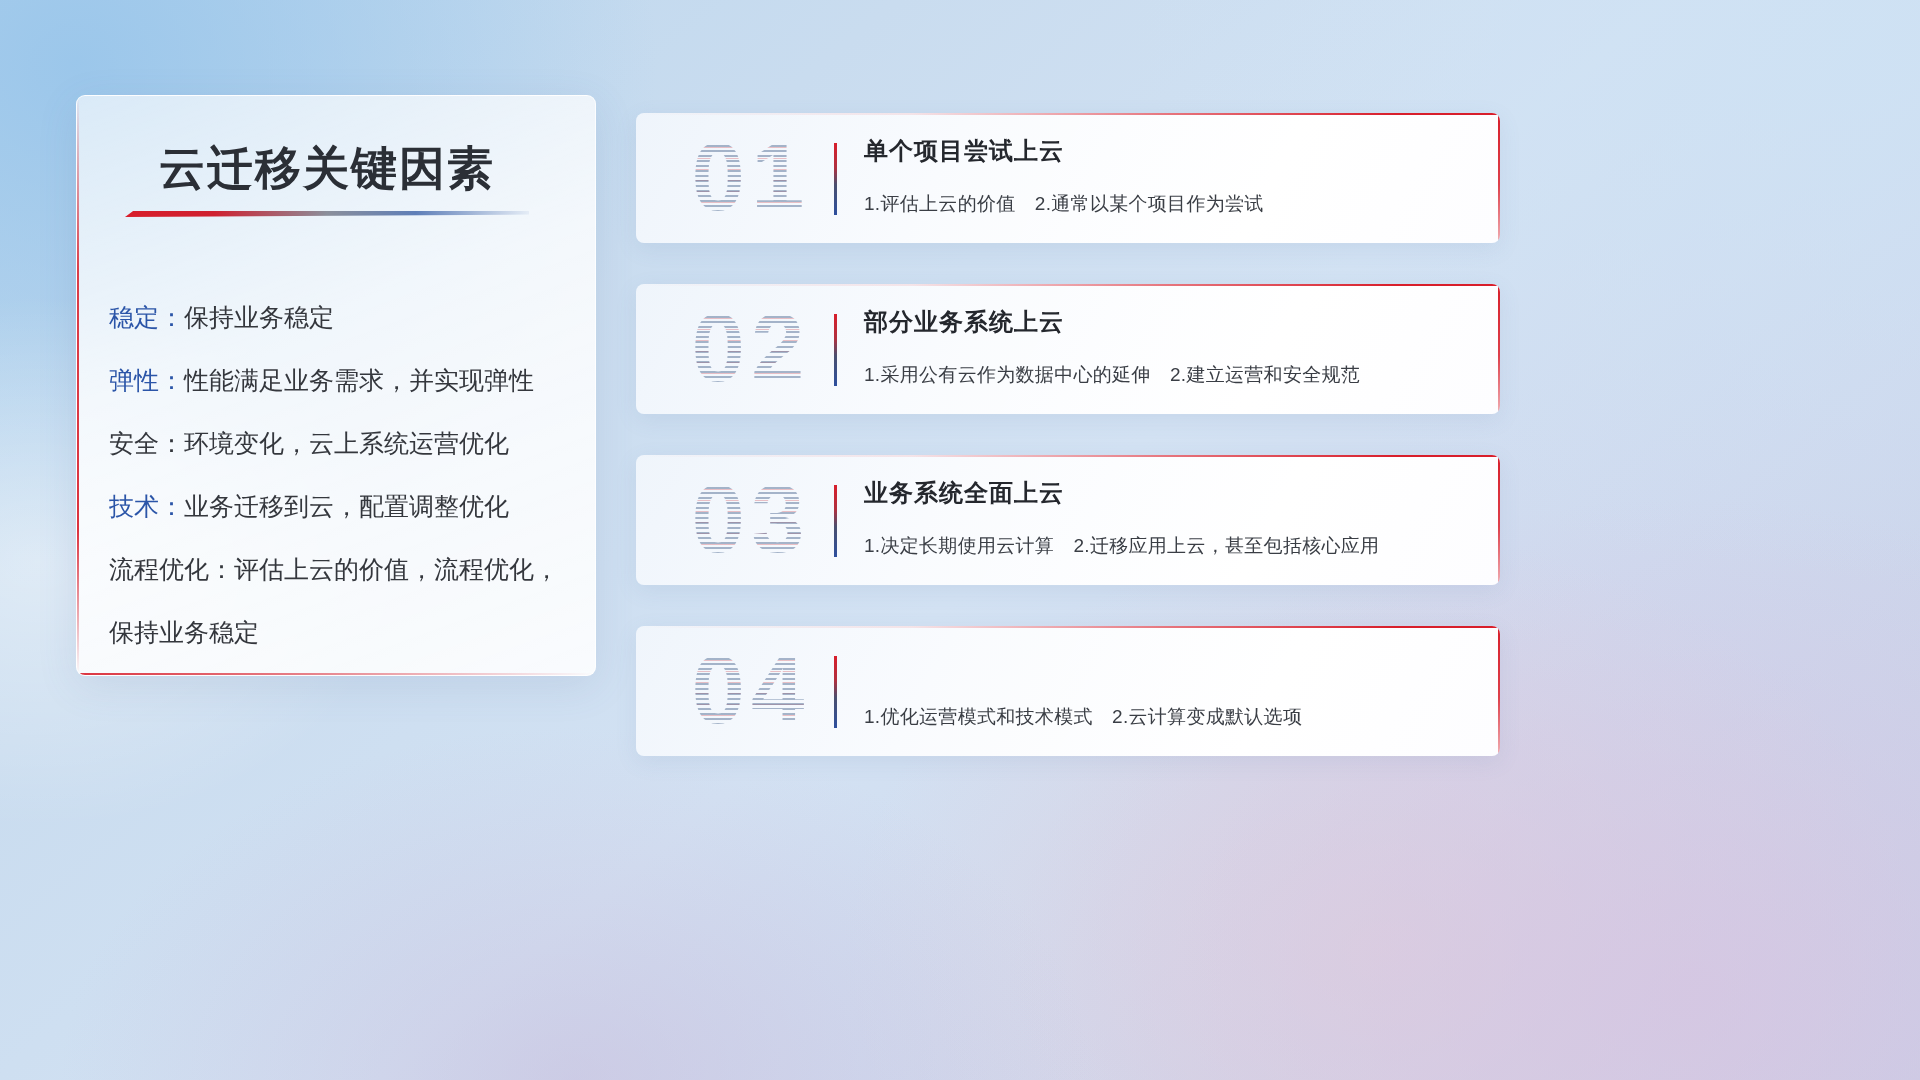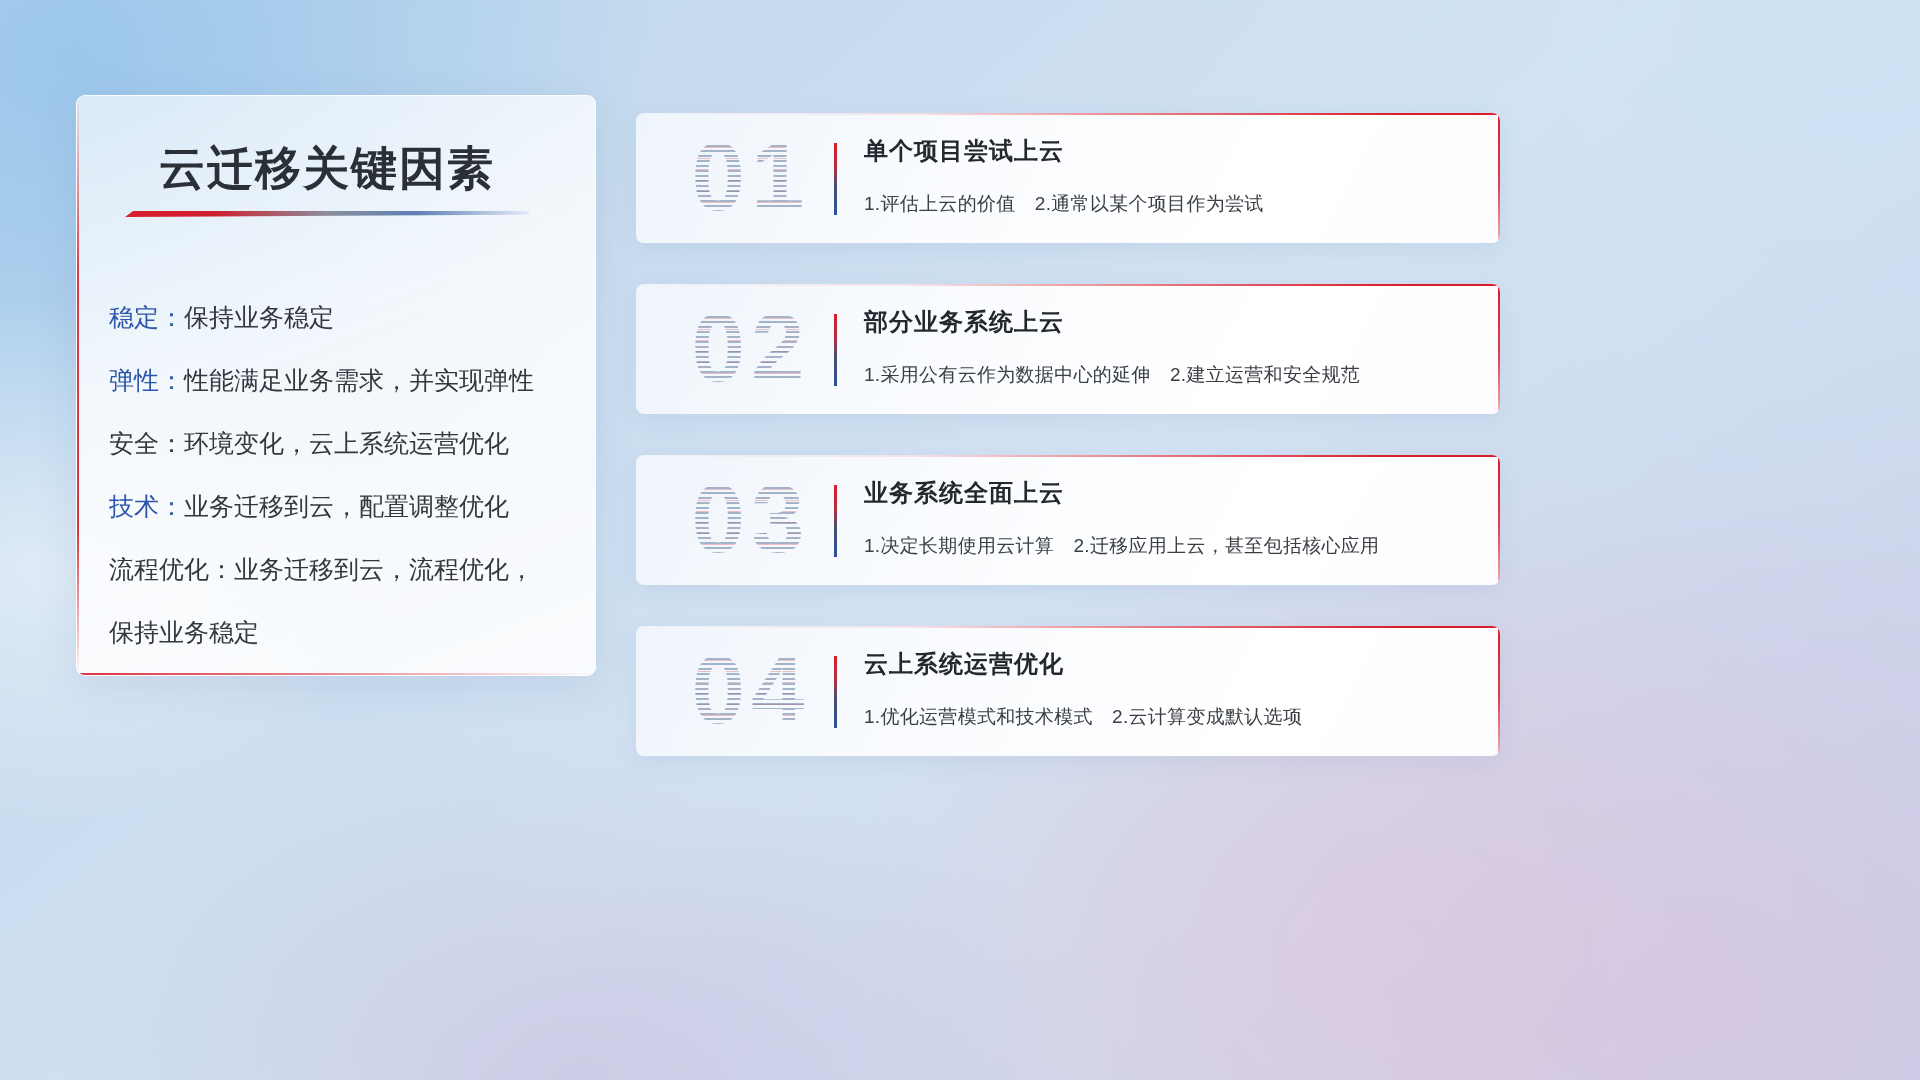--- a/index.html
+++ b/index.html
@@ -152,21 +152,21 @@
       <div class="lc-item blue">
         <span class="lbl">弹性：</span><span class="txt">性能满足业务需求，并实现弹性</span>
       </div>
       <div class="lc-item dark">
         <span class="lbl">安全：</span><span class="txt">环境变化，云上系统运营优化</span>
       </div>
       <div class="lc-item blue">
         <span class="lbl">技术：</span><span class="txt">业务迁移到云，配置调整优化</span>
       </div>
       <div class="lc-item dark">
-        <span class="lbl">流程优化：</span><span class="txt">业务迁移到云，流程优化，</span>
+        <span class="lbl">流程优化：</span><span class="txt">评估上云的价值，流程优化，</span>
       </div>
       <div class="lc-item dark">
         <span class="lbl"></span><span class="txt">保持业务稳定</span>
       </div>
     </div>
   </div>
 
   <div class="steps">
 
     <div class="step">
@@ -198,18 +198,17 @@
       <div class="step-title">业务系统全面上云</div>
       <div class="step-sub">1.决定长期使用云计算　2.迁移应用上云，甚至包括核心应用</div>
     </div>
 
     <div class="step">
       <div class="step-topline"></div>
       <div class="step-rightline"></div>
       <div class="step-num-shadow">04</div>
       <div class="step-num">04</div>
       <div class="step-bar"></div>
-      <div class="step-title">云上系统运营优化</div>
       <div class="step-sub">1.优化运营模式和技术模式　2.云计算变成默认选项</div>
     </div>
 
   </div>
 </div>
 
 </body></html>

